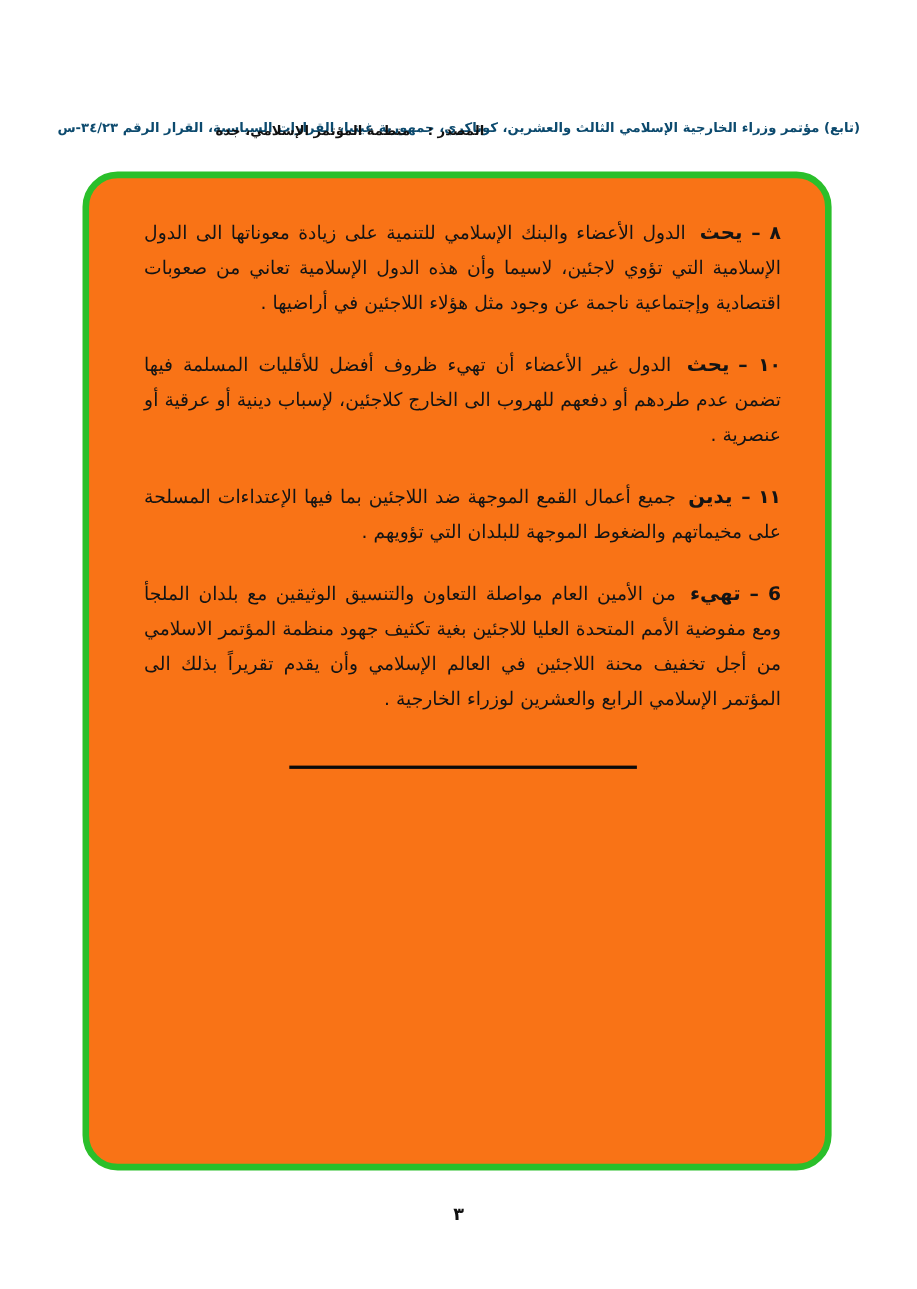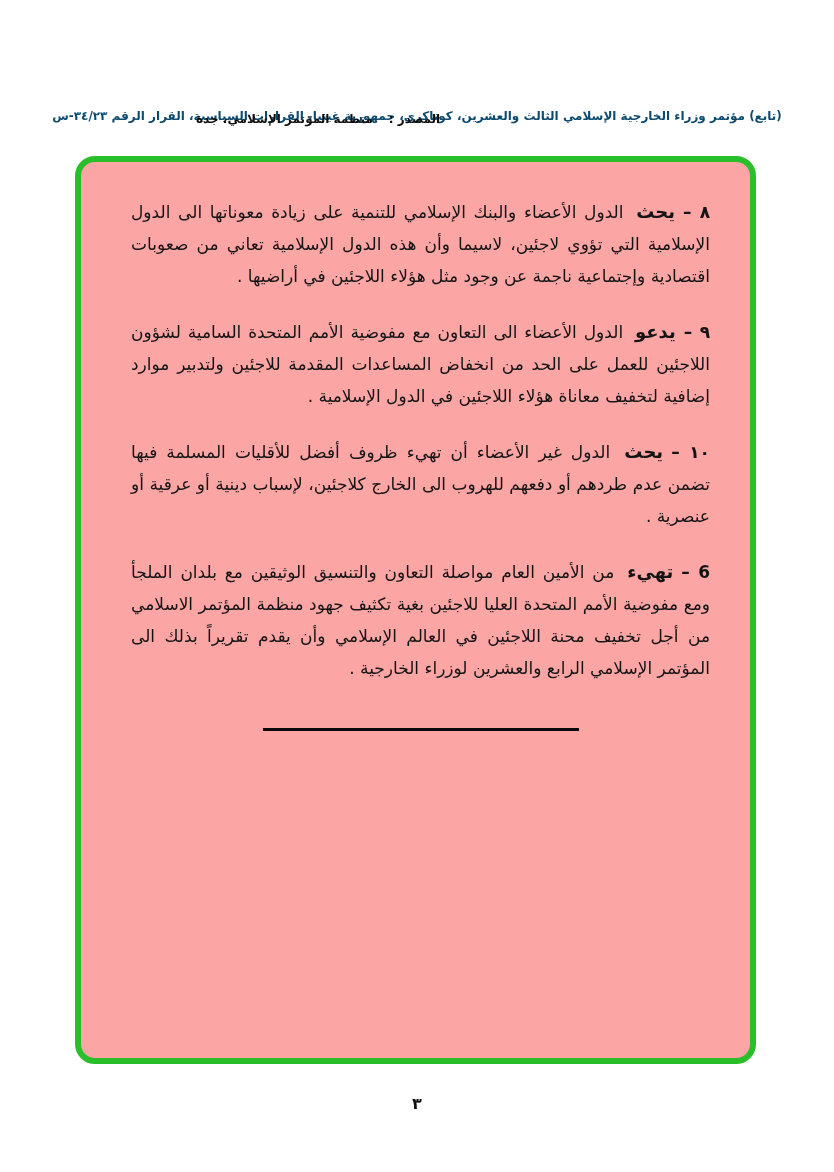--- a/index.html
+++ b/index.html
@@ -41,22 +41,22 @@
   .doc-source .src-label { margin-left: 16px; }
 
   
   .frame {
     position: absolute;
     left: 75px;
     top: 156px;
     width: 681px;
     height: 908px;
     border: 6px solid #2abf2a;
-    border-radius: 20px;
-    background: #fca5a5;
+    border-radius: 32px;
+    background: #f97316;
   }
 
   
   .content {
     position: absolute;
     top: 34px;
     right: 40px;
     left: 50px;
     direction: rtl;
   }
@@ -101,30 +101,30 @@
 </div>
 
 <div class="frame">
   <div class="content" dir="rtl">
 
     <p class="item">
       <span class="num">٨ –</span><span class="lead">يحث</span>
       <span class="body">الدول الأعضاء والبنك الإسلامي للتنمية على زيادة معوناتها الى الدول الإسلامية التي تؤوي لاجئين، لاسيما وأن هذه الدول الإسلامية تعاني من صعوبات اقتصادية وإجتماعية ناجمة عن وجود مثل هؤلاء اللاجئين في أراضيها .</span>
     </p>
 
-    <p class="item">
-      <span class="num">٩ –</span><span class="lead">يدعو</span>
-      <span class="body">الدول الأعضاء الى التعاون مع مفوضية الأمم المتحدة السامية لشؤون اللاجئين للعمل على الحد من انخفاض المساعدات المقدمة للاجئين ولتدبير موارد إضافية لتخفيف معاناة هؤلاء اللاجئين في الدول الإسلامية .</span>
-    </p>
 
     <p class="item">
       <span class="num">١٠ –</span><span class="lead">يحث</span>
       <span class="body">الدول غير الأعضاء أن تهيء ظروف أفضل للأقليات المسلمة فيها تضمن عدم طردهم أو دفعهم للهروب الى الخارج كلاجئين، لإسباب دينية أو عرقية أو عنصرية .</span>
     </p>
 
+    <p class="item">
+      <span class="num">١١ –</span><span class="lead">يدين</span>
+      <span class="body">جميع أعمال القمع الموجهة ضد اللاجئين بما فيها الإعتداءات المسلحة على مخيماتهم والضغوط الموجهة للبلدان التي تؤويهم .</span>
+    </p>
 
     <p class="item">
       <span class="num">6 –</span><span class="lead">تهيء</span>
       <span class="body">من الأمين العام مواصلة التعاون والتنسيق الوثيقين مع بلدان الملجأ ومع مفوضية الأمم المتحدة العليا للاجئين بغية تكثيف جهود منظمة المؤتمر الاسلامي من أجل تخفيف محنة اللاجئين في العالم الإسلامي وأن يقدم تقريراً بذلك الى المؤتمر الإسلامي الرابع والعشرين لوزراء الخارجية .</span>
     </p>
 
     <div class="separator"></div>
 
   </div>
 </div>

